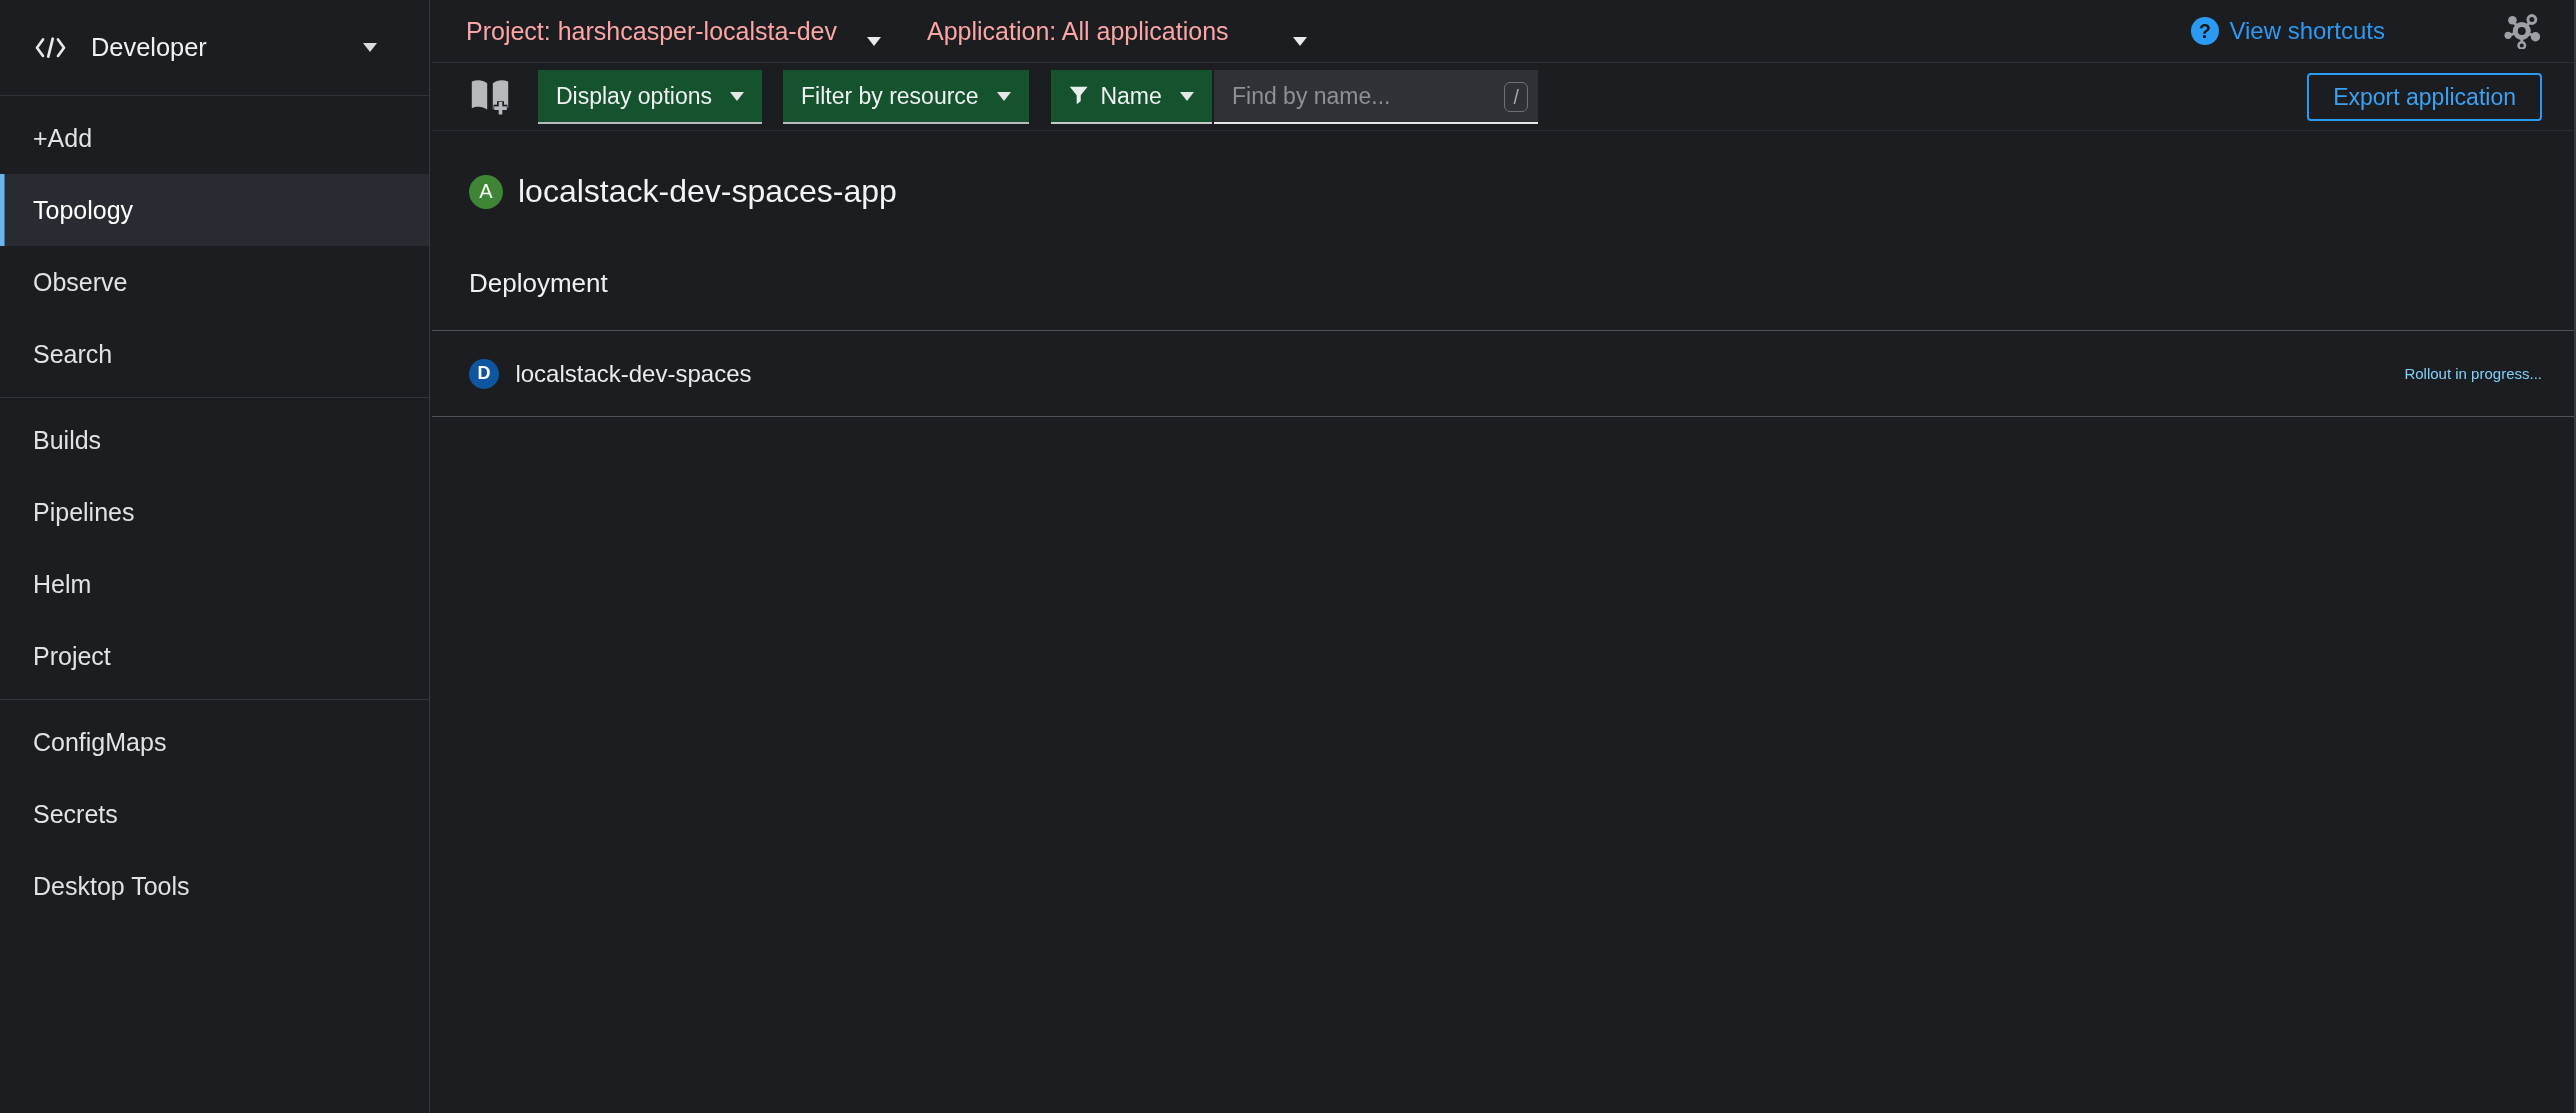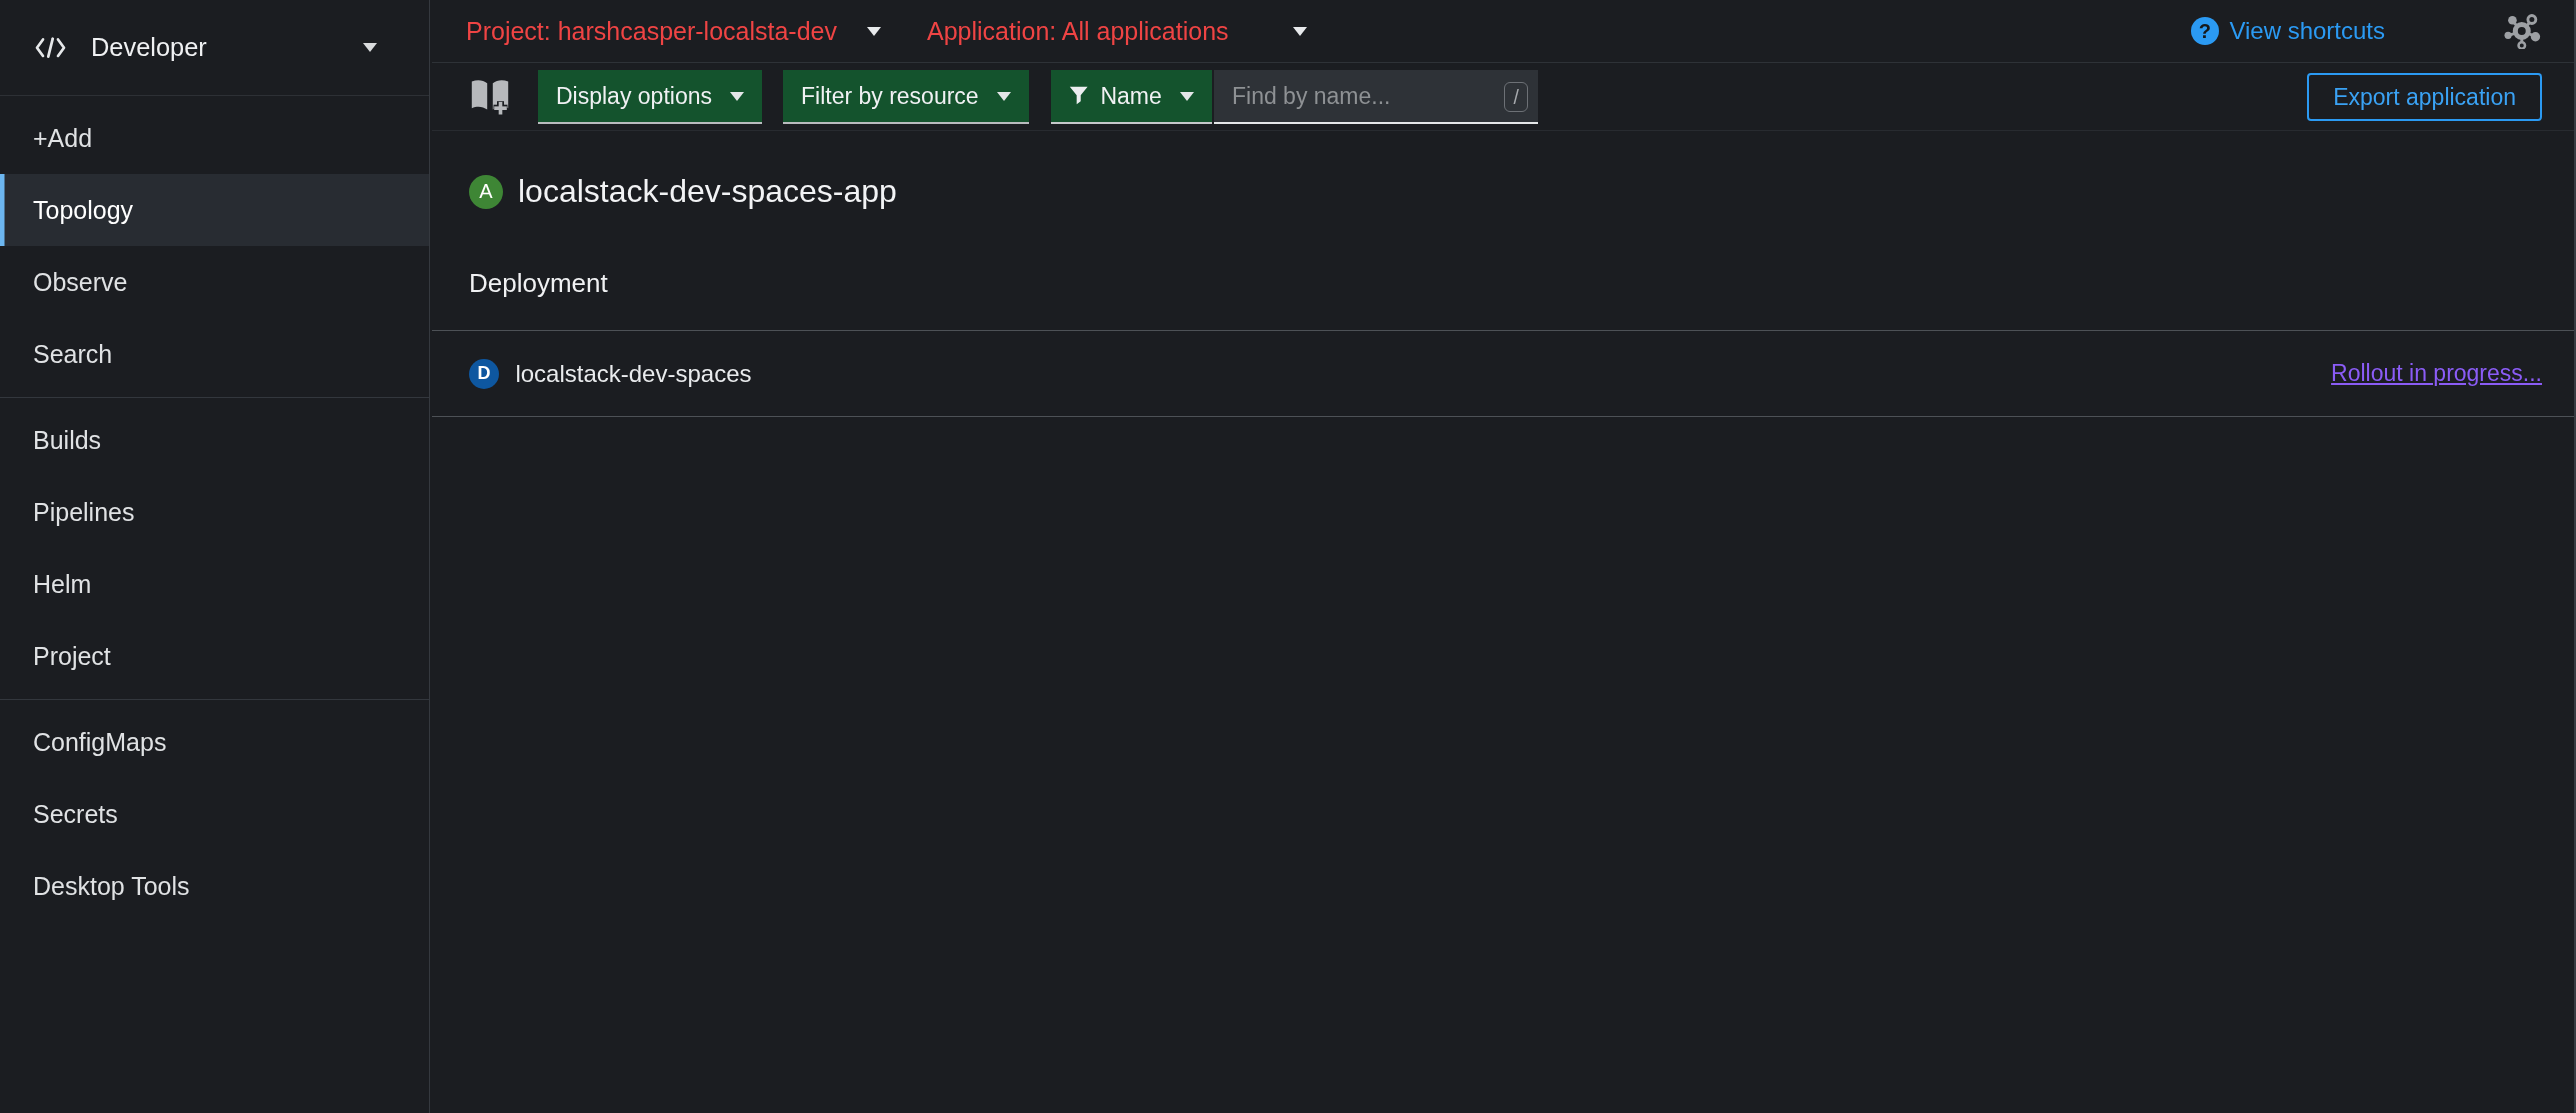--- a/index.html
+++ b/index.html
@@ -55,22 +55,22 @@
 
   
   .masthead {
     position:absolute; left:432px; top:0; right:0; height:63px;
     border-bottom:1.5px solid #2e3237;
     display:flex; align-items:center;
     padding:0 34px;
     background:#1b1d21;
   }
   .ctx {
-    display:flex; align-items:center;
-    font-size:25px; color:#ef4444; cursor:pointer; white-space:nowrap;
+    display:flex; align-items:flex-end;
+    font-size:25px; color:#fca5a5; cursor:pointer; white-space:nowrap;
   }
   .ctx .caret { margin-left:30px; border-top-color:#e8eaec; }
   .ctx.app-sel { margin-left:46px;gap:34px; }
   .masthead-right { margin-left:auto; display:flex; align-items:center; }
   .shortcuts { display:flex; align-items:center; color:#2b9af3; font-size:24px; cursor:pointer; white-space:nowrap; }
   .qicon {
     width:28px; height:28px; border-radius:50%;
     background:#2b9af3; color:#16181b;
     display:flex; align-items:center; justify-content:center;
     font-size:20px; font-weight:700; margin-right:10.5px;
@@ -151,21 +151,21 @@
     margin-top:31px;
     height:87px;
     border-top:1.5px solid #4d5156;
     border-bottom:1.5px solid #4d5156;
     display:flex; align-items:center;
     padding:0 34px 0 37px;
     cursor:pointer;
   }
   .badge-d { width:30px; height:30px; background:#0e57a0; font-size:18px; font-weight:700; }
   .row-name { font-size:24px; color:#e9ebed; margin-left:16.4px; }
-  .row-status { margin-left:auto; font-size:23px; color:#8b5cf6;text-decoration:underline; }
+  .row-status { margin-left:auto; font-size:15px; color:#7dd3fc; }
 
   .right-edge { position:absolute; top:0; right:0; width:2.2px; height:100%; background:#383c42; }
 </style>
 </head>
 <body>
 
 <nav class="sidebar">
   <div class="sidebar-header">
     <span style="display:flex;">
       <svg width="33" height="25.4" viewBox="0 0 44 32" fill="none" stroke="#e6e8ea" stroke-width="3.6" stroke-linecap="round" stroke-linejoin="round">

